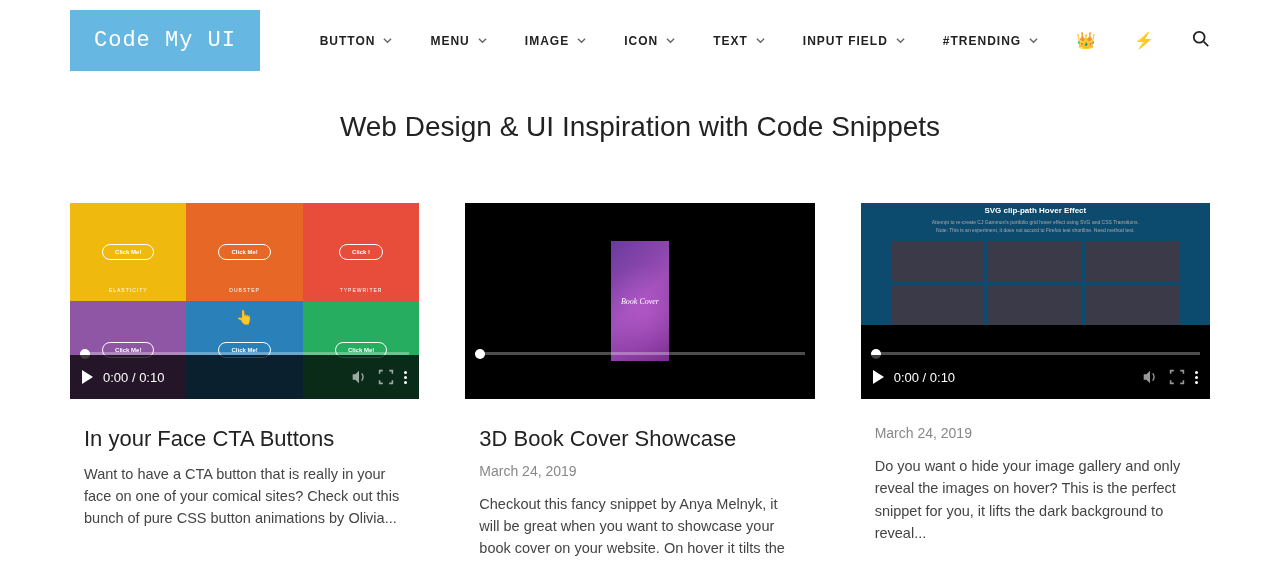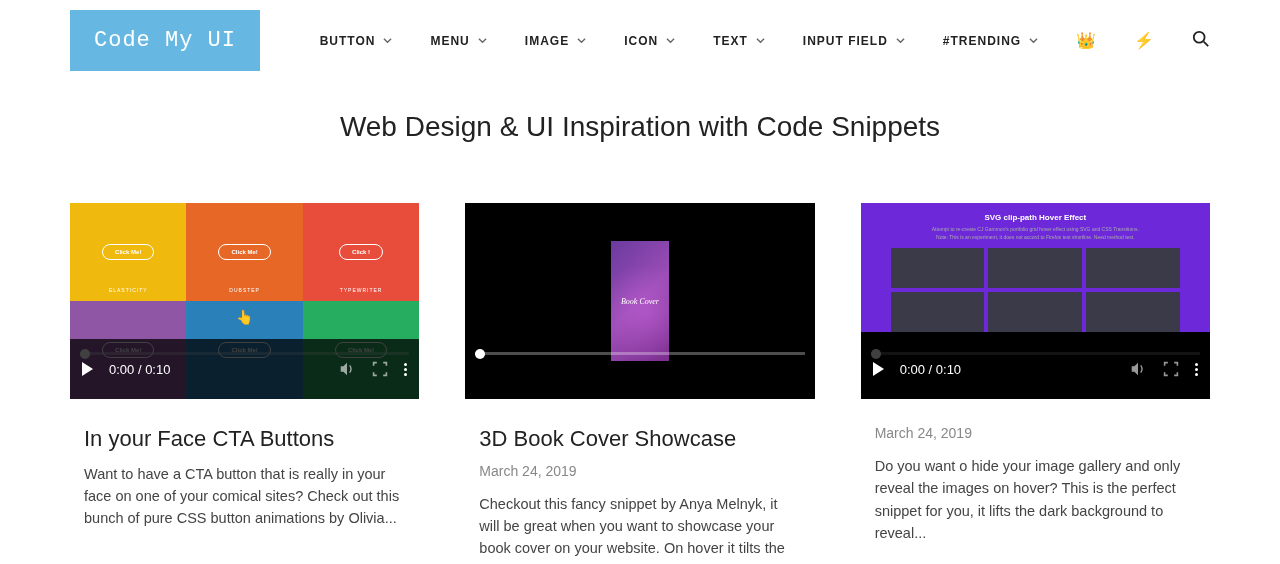--- a/index.html
+++ b/index.html
@@ -34,28 +34,28 @@
     .c-green { background: #27ad60; }
     .hand { position: absolute; font-size: 14px; top: 8px; }
     
     
     .preview2 { display: flex; align-items: center; justify-content: center; background: #000; }
     .book { width: 58px; height: 120px; background: linear-gradient(135deg, #6a3a9e, #9b4db5, #7b2e8f); display: flex; align-items: center; justify-content: center; color: #fff; font-size: 8px; font-style: italic; font-family: cursive; position: relative; }
     .book::after { content: ''; position: absolute; inset: 0; background: radial-gradient(circle at 60% 60%, rgba(200,100,220,0.5), transparent 60%); }
     .book-text { position: relative; z-index: 1; }
     
     
-    .preview3 { background: #6d28d9; padding: 10px 30px 0; color: #ccc; }
+    .preview3 { background: #0c4a6e; padding: 3px 30px 0; color: #ccc; }
     .p3-title { text-align: center; font-size: 8px; font-weight: 700; color: #fff; margin-bottom: 4px; }
     .p3-sub { text-align: center; font-size: 5px; color: #aaa; margin-bottom: 2px; }
     .p3-grid { display: grid; grid-template-columns: repeat(3, 1fr); gap: 4px; margin-top: 8px; }
     .p3-cell { background: #3a3a48; height: 40px; }
     
     
-    .video-bar { position: absolute; bottom: 0; left: 0; right: 0; height: 60px; background: rgba(0,0,0,0.75); display: flex; align-items: center; padding: 0 12px; gap: 16px; color: #fff; font-size: 13px; margin-top: 24px; }
+    .video-bar { position: absolute; bottom: 0; left: 0; right: 0; height: 44px; background: rgba(0,0,0,0.75); display: flex; align-items: center; padding: 0 12px; gap: 10px; color: #fff; font-size: 13px; margin-top: 24px; }
     .play-btn { width: 0; height: 0; border-left: 11px solid #fff; border-top: 7px solid transparent; border-bottom: 7px solid transparent; cursor: pointer; }
     .time { font-family: Arial; }
     .vb-spacer { flex: 1; }
     .vb-icon { opacity: 0.6; cursor: pointer; }
     .vb-icon svg { display: block; }
     .vb-dots { display: flex; flex-direction: column; gap: 2px; cursor: pointer; }
     .vb-dots div { width: 3px; height: 3px; background: #fff; border-radius: 50%; }
     .progress { position: absolute; bottom: 44px; left: 10px; right: 10px; height: 3px; background: rgba(255,255,255,0.3); }
     .progress-thumb { position: absolute; left: 0; top: -3px; width: 10px; height: 10px; background: #fff; border-radius: 50%; }
     

